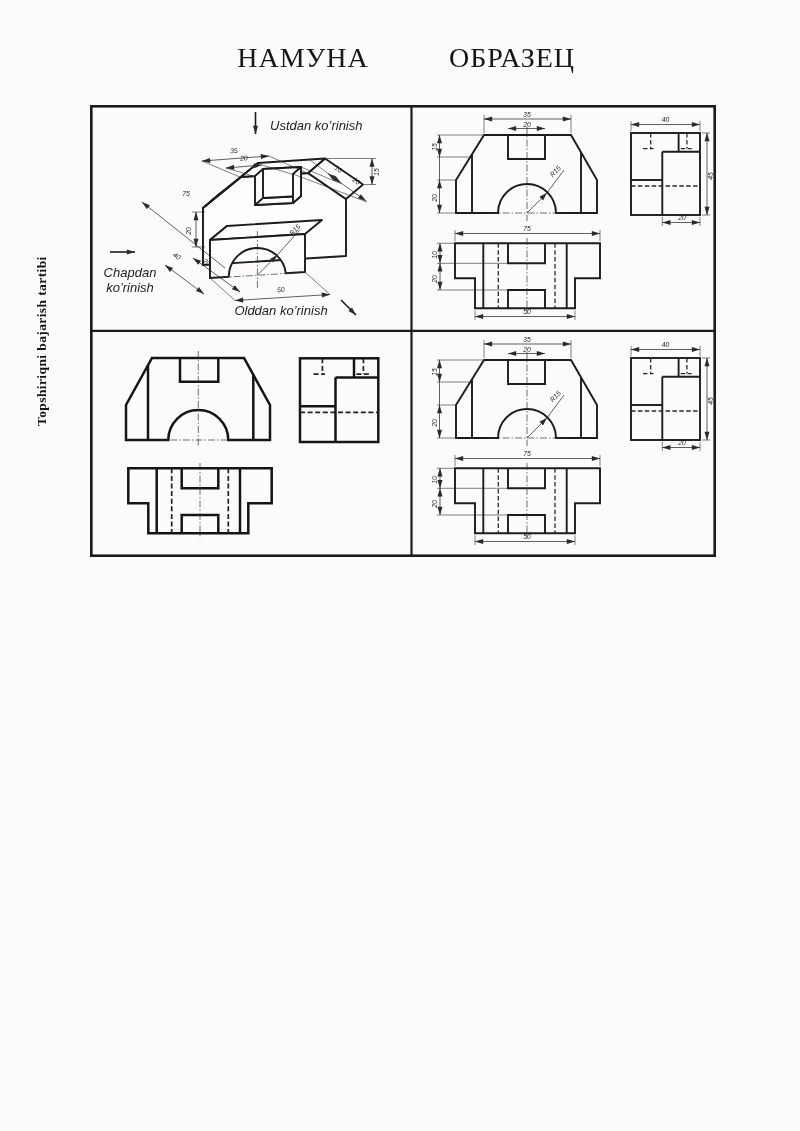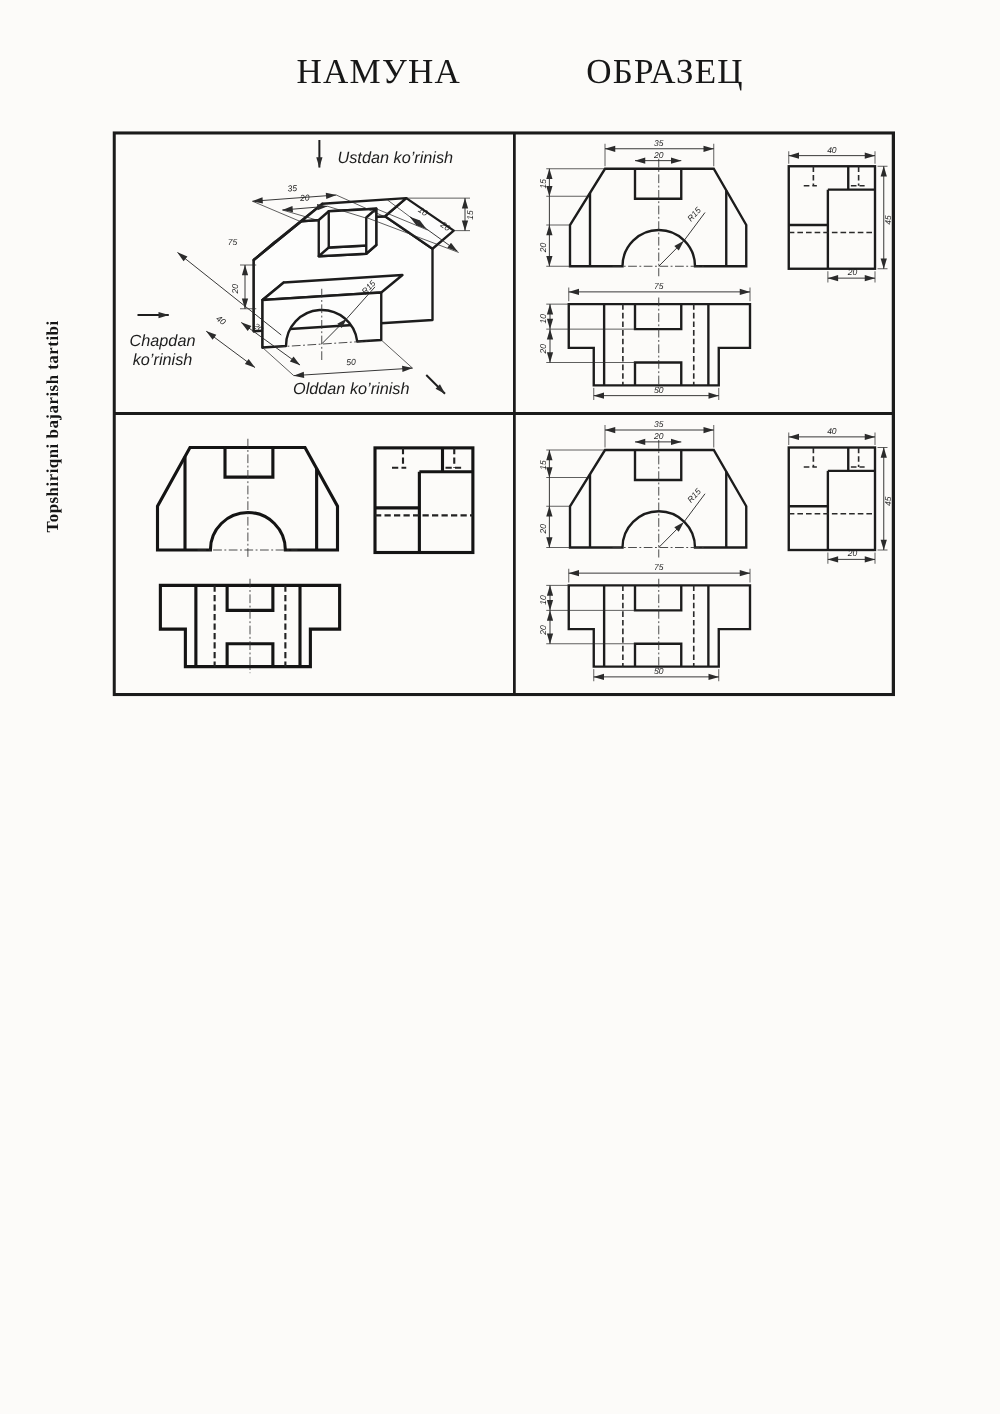--- a/index.html
+++ b/index.html
@@ -1,21 +1,21 @@
 <!DOCTYPE html>
 <html><head>
 <meta charset="utf-8">
 <style>
   html,body{margin:0;padding:0;}
   body{width:800px;height:1131px;background:#fcfbf9;position:relative;
        font-family:"Liberation Sans",sans-serif;overflow:hidden;}
   .title{position:absolute;top:42px;font-family:"Liberation Serif",serif;
          font-size:28px;color:#171717;letter-spacing:1px;text-align:center;width:160px;}
   #titleL{left:223px;}
-  #titleR{left:452px;}
+  #titleR{left:432px;}
   .sidebar{position:absolute;left:34px;top:426px;transform:rotate(-90deg);
            transform-origin:top left;font-family:"Liberation Serif",serif;
            font-weight:bold;font-size:13.5px;color:#151515;white-space:nowrap;
            letter-spacing:.4px;}
   svg{position:absolute;left:90px;top:105px;}
   .bord{fill:none;stroke:#1b1b1b;stroke-width:2.6;}
   .div{stroke:#1b1b1b;stroke-width:2.2;}
   .face{fill:#fdfdfc;stroke:#1c1c1c;stroke-width:1.9;stroke-linejoin:round;}
   .ol{fill:none;stroke:#1c1c1c;stroke-width:1.9;stroke-linejoin:miter;}
   .olb{fill:none;stroke:#141414;stroke-width:2.5;stroke-linejoin:miter;}

